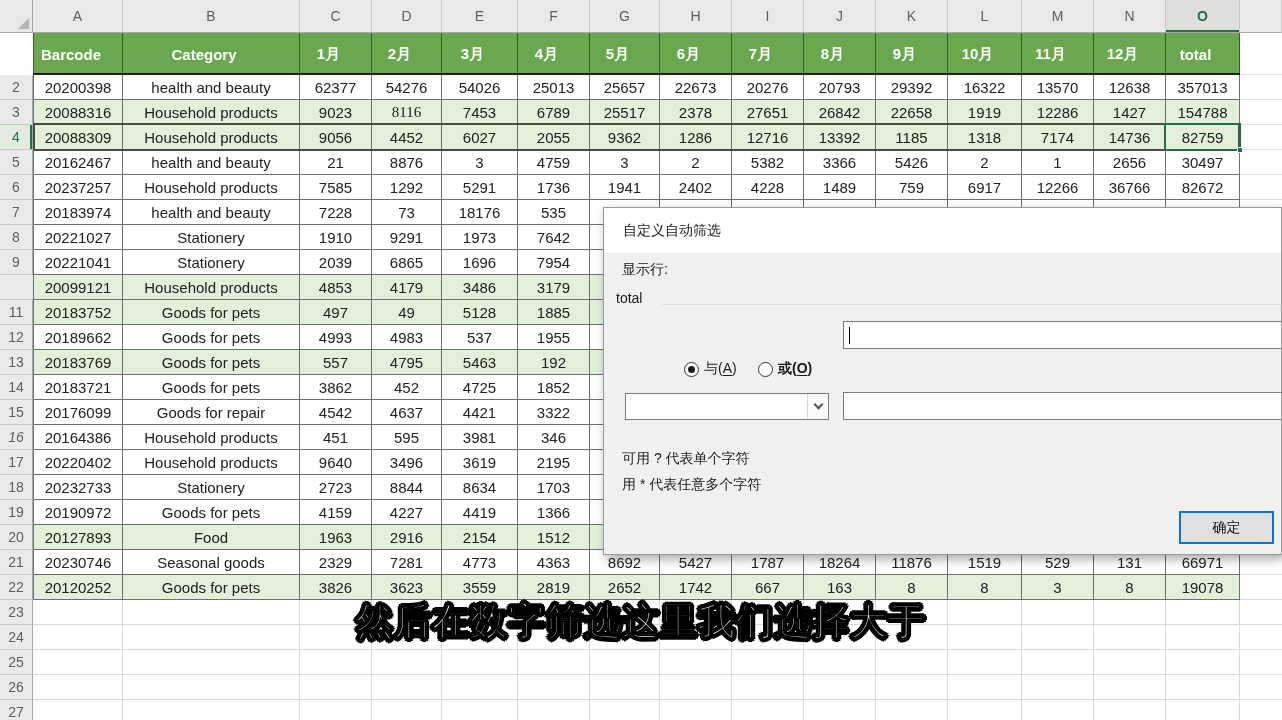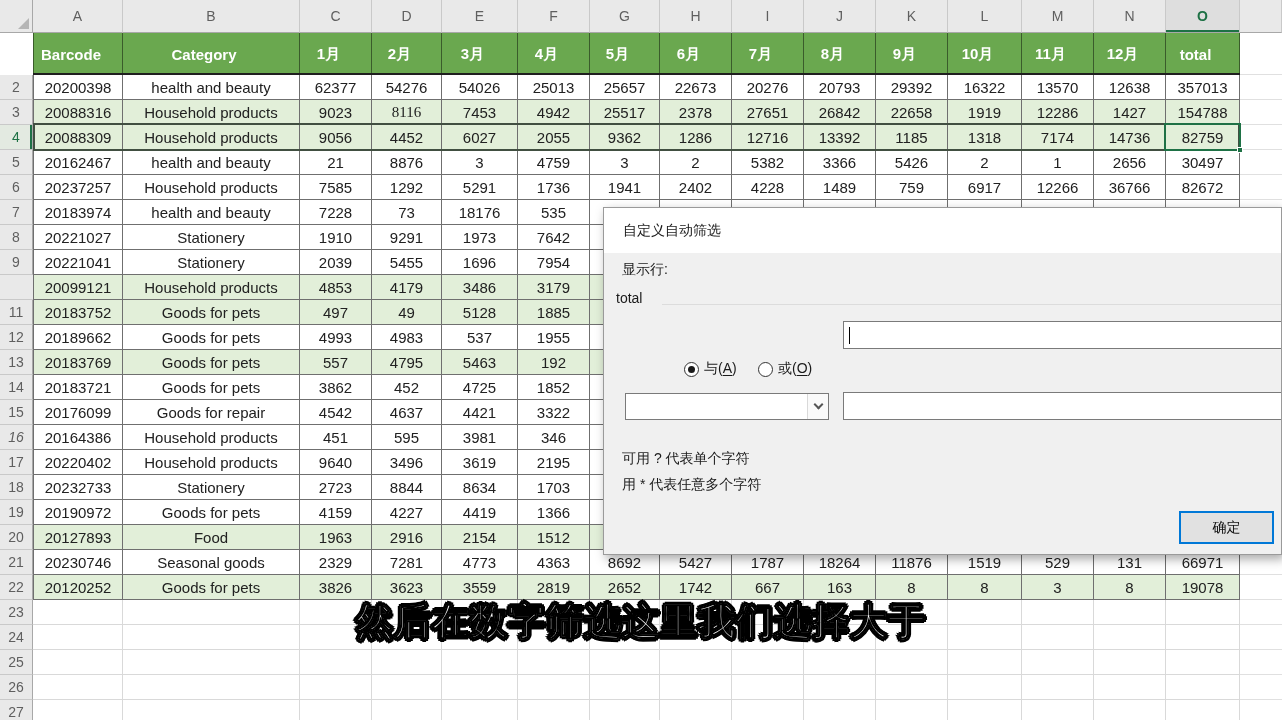--- a/index.html
+++ b/index.html
@@ -47,21 +47,21 @@
   .combo .carrow i{width:7px;height:7px;border-right:2px solid #555;border-bottom:2px solid #555;transform:rotate(45deg);margin-top:-4px;}
   .combo1{left:21px;top:114px;}
   .combo2{left:21px;top:185px;}
   .tinput{position:absolute;width:450px;height:28px;background:#fff;border:1px solid #7a7a7a;outline:none;
           font:14px "Liberation Sans","DejaVu Sans",sans-serif;padding:0 6px;}
   .input1{left:239px;top:113px;}
   .input2{left:239px;top:184px;}
   .caret{position:absolute;left:245px;top:119px;width:1px;height:17px;background:#000;z-index:11;}
   .radio{position:absolute;top:152px;display:flex;align-items:center;cursor:default;}
   .radio1{left:80px;}
-  .radio2{left:154px;}
+  .radio2{left:154px;font-weight:bold;}
   .rcircle{width:15px;height:15px;border:1px solid #333;border-radius:50%;background:#fff;display:flex;align-items:center;justify-content:center;margin-right:5px;}
   .rcircle.checked i{width:7px;height:7px;border-radius:50%;background:#1a1a1a;}
   .rlabel u{text-underline-offset:2px;}
   .hint{position:absolute;left:18px;}
   .hint1{top:242px;}
   .hint2{top:268px;}
   .okbtn{position:absolute;left:575px;top:303px;width:95px;height:33px;background:#e1e1e1;border:2px solid #0078d7;
          font:14px "Liberation Sans","DejaVu Sans",sans-serif;color:#111;}
 
   
@@ -124,21 +124,21 @@
       <div class="abs dcell" style="left: 1022px; top: 75px; width: 72px; height: 25px;">13570</div>
       <div class="abs dcell" style="left: 1094px; top: 75px; width: 72px; height: 25px;">12638</div>
       <div class="abs dcell" style="left: 1166px; top: 75px; width: 74px; height: 25px;">357013</div>
       <div class="abs pstrip" style="left: 1240px; top: 75px; width: 42px; height: 25px;"></div>
       <div class="abs rnum" style="left: 0px; top: 100px; width: 33px; height: 25px;">3</div>
       <div class="abs dcell first" style="left: 33px; top: 100px; width: 90px; height: 25px; background: rgb(226, 239, 217);">20088316</div>
       <div class="abs dcell" style="left: 123px; top: 100px; width: 177px; height: 25px; background: rgb(226, 239, 217);">Household products</div>
       <div class="abs dcell" style="left: 300px; top: 100px; width: 72px; height: 25px; background: rgb(226, 239, 217);">9023</div>
       <div class="abs dcell" style="left: 372px; top: 100px; width: 70px; height: 25px; background: rgb(226, 239, 217); font-family: Liberation Serif, serif;">8116</div>
       <div class="abs dcell" style="left: 442px; top: 100px; width: 76px; height: 25px; background: rgb(226, 239, 217);">7453</div>
-      <div class="abs dcell" style="left: 518px; top: 100px; width: 72px; height: 25px; background: rgb(226, 239, 217);">4942</div>
+      <div class="abs dcell" style="left: 518px; top: 100px; width: 72px; height: 25px; background: rgb(226, 239, 217);">6789</div>
       <div class="abs dcell" style="left: 590px; top: 100px; width: 70px; height: 25px; background: rgb(226, 239, 217);">25517</div>
       <div class="abs dcell" style="left: 660px; top: 100px; width: 72px; height: 25px; background: rgb(226, 239, 217);">2378</div>
       <div class="abs dcell" style="left: 732px; top: 100px; width: 72px; height: 25px; background: rgb(226, 239, 217);">27651</div>
       <div class="abs dcell" style="left: 804px; top: 100px; width: 72px; height: 25px; background: rgb(226, 239, 217);">26842</div>
       <div class="abs dcell" style="left: 876px; top: 100px; width: 72px; height: 25px; background: rgb(226, 239, 217);">22658</div>
       <div class="abs dcell" style="left: 948px; top: 100px; width: 74px; height: 25px; background: rgb(226, 239, 217);">1919</div>
       <div class="abs dcell" style="left: 1022px; top: 100px; width: 72px; height: 25px; background: rgb(226, 239, 217);">12286</div>
       <div class="abs dcell" style="left: 1094px; top: 100px; width: 72px; height: 25px; background: rgb(226, 239, 217);">1427</div>
       <div class="abs dcell" style="left: 1166px; top: 100px; width: 74px; height: 25px; background: rgb(226, 239, 217);">154788</div>
       <div class="abs pstrip" style="left: 1240px; top: 100px; width: 42px; height: 25px;"></div>
@@ -224,21 +224,21 @@
       <div class="abs dcell" style="left: 876px; top: 225px; width: 72px; height: 25px;"></div>
       <div class="abs dcell" style="left: 948px; top: 225px; width: 74px; height: 25px;"></div>
       <div class="abs dcell" style="left: 1022px; top: 225px; width: 72px; height: 25px;"></div>
       <div class="abs dcell" style="left: 1094px; top: 225px; width: 72px; height: 25px;"></div>
       <div class="abs dcell" style="left: 1166px; top: 225px; width: 74px; height: 25px;"></div>
       <div class="abs pstrip" style="left: 1240px; top: 225px; width: 42px; height: 25px;"></div>
       <div class="abs rnum" style="left: 0px; top: 250px; width: 33px; height: 25px;">9</div>
       <div class="abs dcell first" style="left: 33px; top: 250px; width: 90px; height: 25px;">20221041</div>
       <div class="abs dcell" style="left: 123px; top: 250px; width: 177px; height: 25px;">Stationery</div>
       <div class="abs dcell" style="left: 300px; top: 250px; width: 72px; height: 25px;">2039</div>
-      <div class="abs dcell" style="left: 372px; top: 250px; width: 70px; height: 25px;">5455</div>
+      <div class="abs dcell" style="left: 372px; top: 250px; width: 70px; height: 25px;">6865</div>
       <div class="abs dcell" style="left: 442px; top: 250px; width: 76px; height: 25px;">1696</div>
       <div class="abs dcell" style="left: 518px; top: 250px; width: 72px; height: 25px;">7954</div>
       <div class="abs dcell" style="left: 590px; top: 250px; width: 70px; height: 25px;"></div>
       <div class="abs dcell" style="left: 660px; top: 250px; width: 72px; height: 25px;"></div>
       <div class="abs dcell" style="left: 732px; top: 250px; width: 72px; height: 25px;"></div>
       <div class="abs dcell" style="left: 804px; top: 250px; width: 72px; height: 25px;"></div>
       <div class="abs dcell" style="left: 876px; top: 250px; width: 72px; height: 25px;"></div>
       <div class="abs dcell" style="left: 948px; top: 250px; width: 74px; height: 25px;"></div>
       <div class="abs dcell" style="left: 1022px; top: 250px; width: 72px; height: 25px;"></div>
       <div class="abs dcell" style="left: 1094px; top: 250px; width: 72px; height: 25px;"></div>

